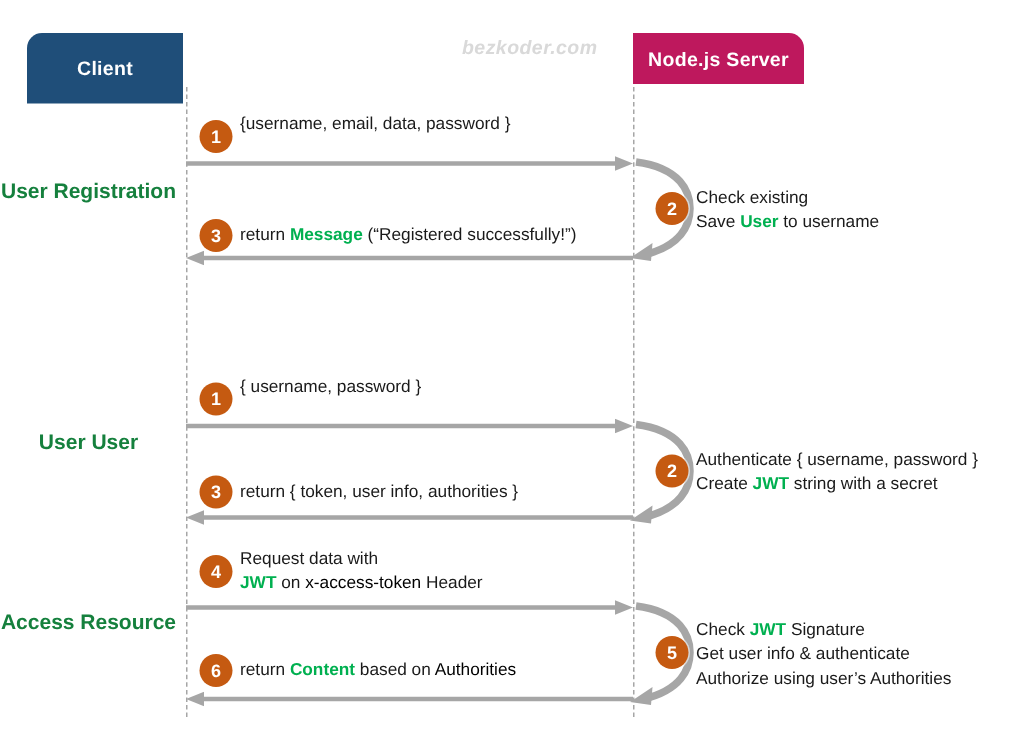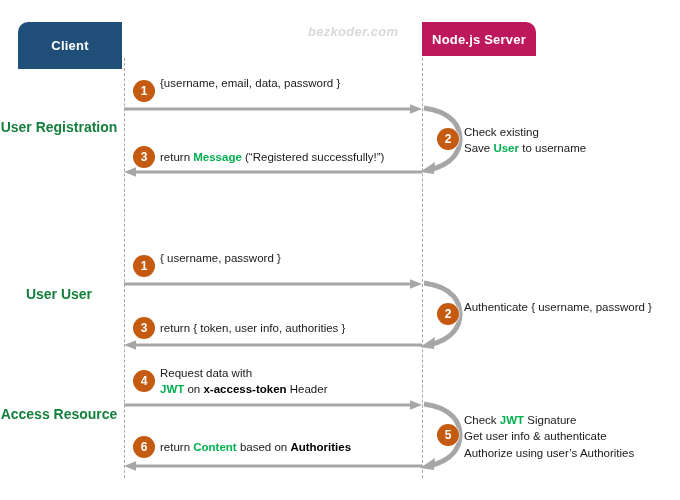--- a/index.html
+++ b/index.html
@@ -120,21 +120,21 @@
   .msg-text {
     position: absolute;
     font-size: 11.5px;
     color: #1a1a1a;
     line-height: 1.42;
     white-space: nowrap;
   }
   .msg-text .line { display: block; }
   .tk-link  { color: #2E86C1; }
   .tk-green { color: #00B050; font-weight: 700; }
-  .tk-bold  { font-weight: 700; color: #000; }
+  .tk-bold  { font-weight: 400; color: #000; }
 </style>
 </head>
 <body>
 
 <div id="canvas">
 
   <div class="actor-box" id="client-box">
     <span>Client</span>
   </div>
   <div class="actor-box" id="server-box">
@@ -206,20 +206,21 @@
 
   <div class="self-loop" style="top:275px; height:78px">
     <svg width="56" height="78" viewBox="0 0 56 78">
       <path d="M10,8 C40,12 46,28 46,39 C46,50 40,64 15,70" fill="none" stroke="#A6A6A6" stroke-width="5" stroke-linecap="butt"></path>
       <polygon points="6,72 21,62 20,74" fill="#A6A6A6"></polygon>
     </svg>
   </div>
   <div class="step-badge" style="left:437px; top:303px">2</div>
   <div class="msg-text" style="left:464px; top:299px">
     <span class="line">Authenticate { username, password }</span>
+    <span class="line"><span>Create </span><span class="tk-green">JWT</span><span> string with a secret</span></span>
   </div>
 
   <div class="msg-arrow" style="top:340px">
     <svg width="298" height="10" viewBox="0 0 298 10">
       <line x1="10" y1="5" x2="298" y2="5" stroke="#A6A6A6" stroke-width="3"></line>
       <polygon points="0,5 12,0.2 12,9.8" fill="#A6A6A6"></polygon>
     </svg>
   </div>
   <div class="step-badge" style="left:133px; top:317px">3</div>
   <div class="msg-text" style="left:160px; top:320px">return { token, user info, authorities }</div>

